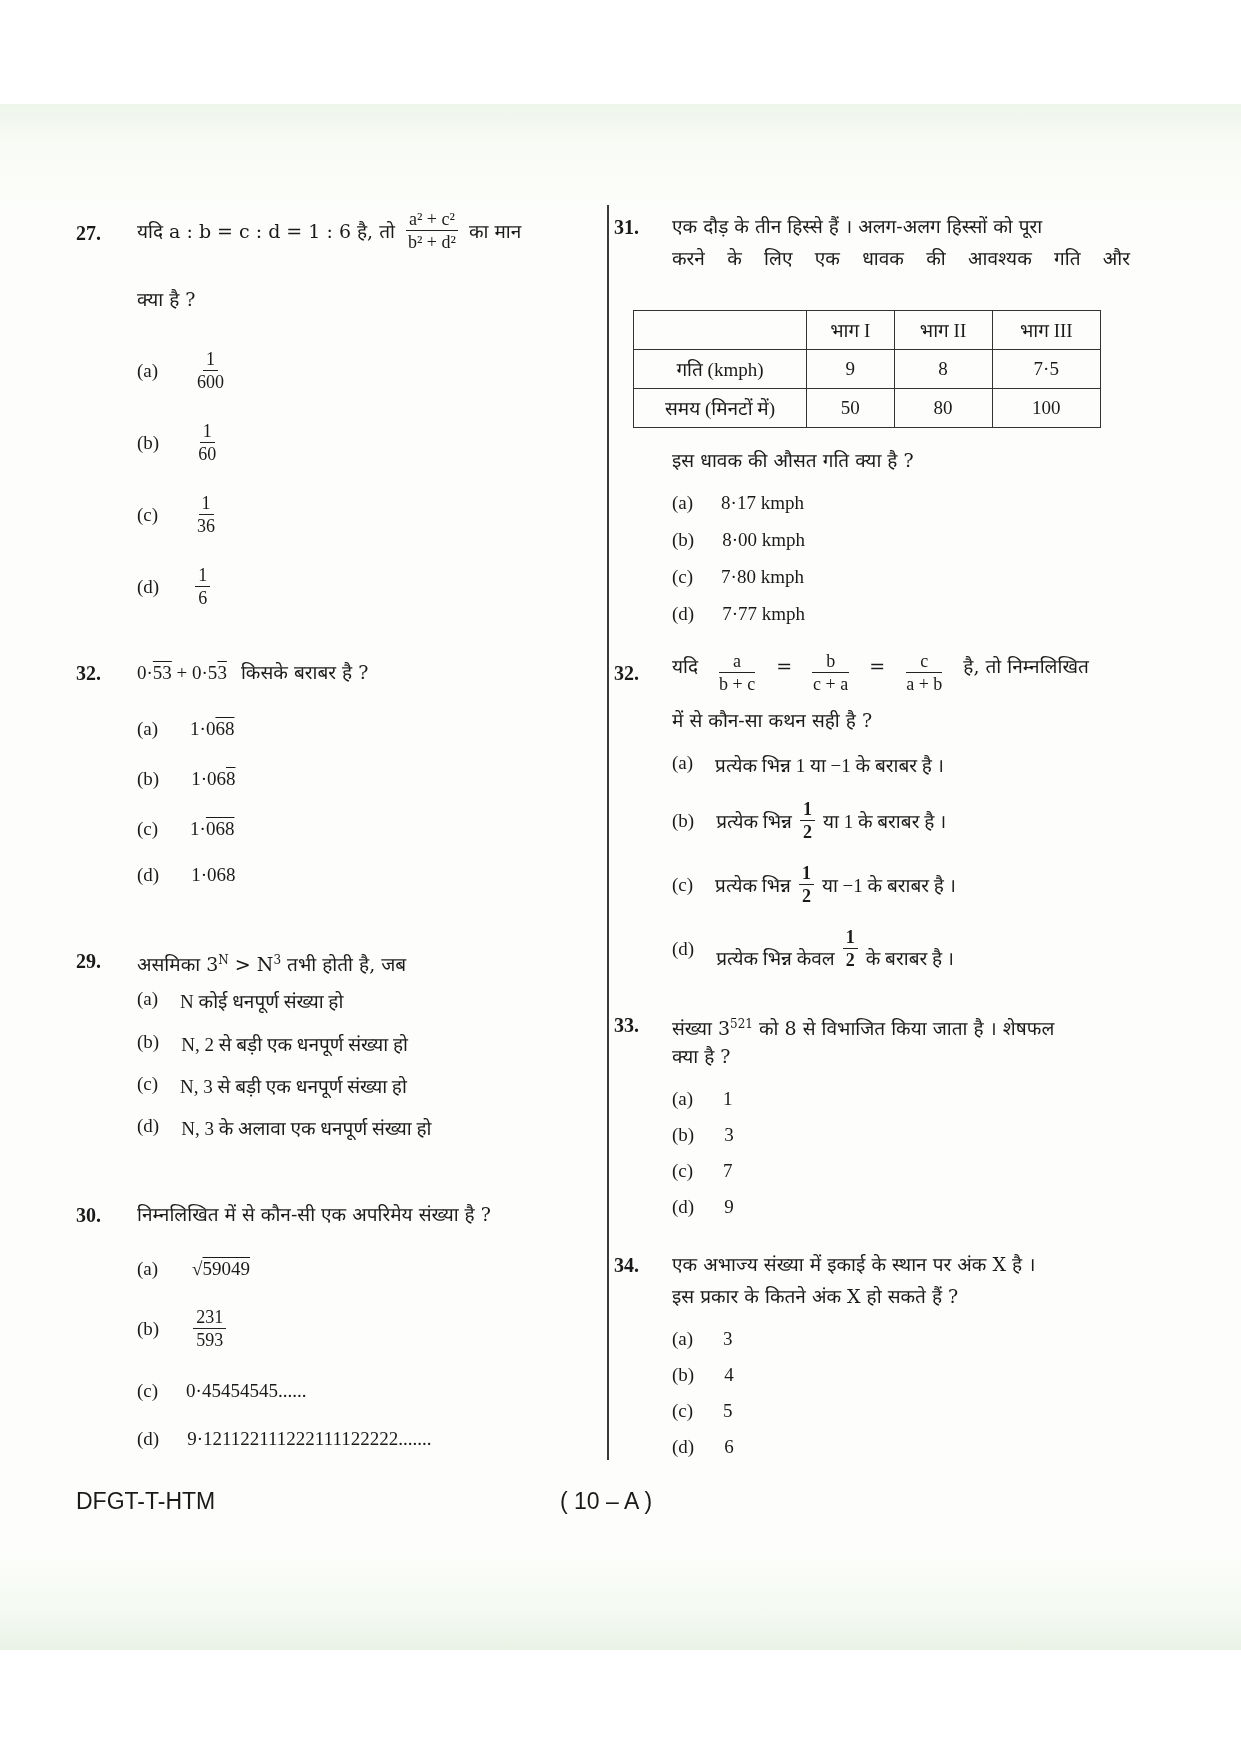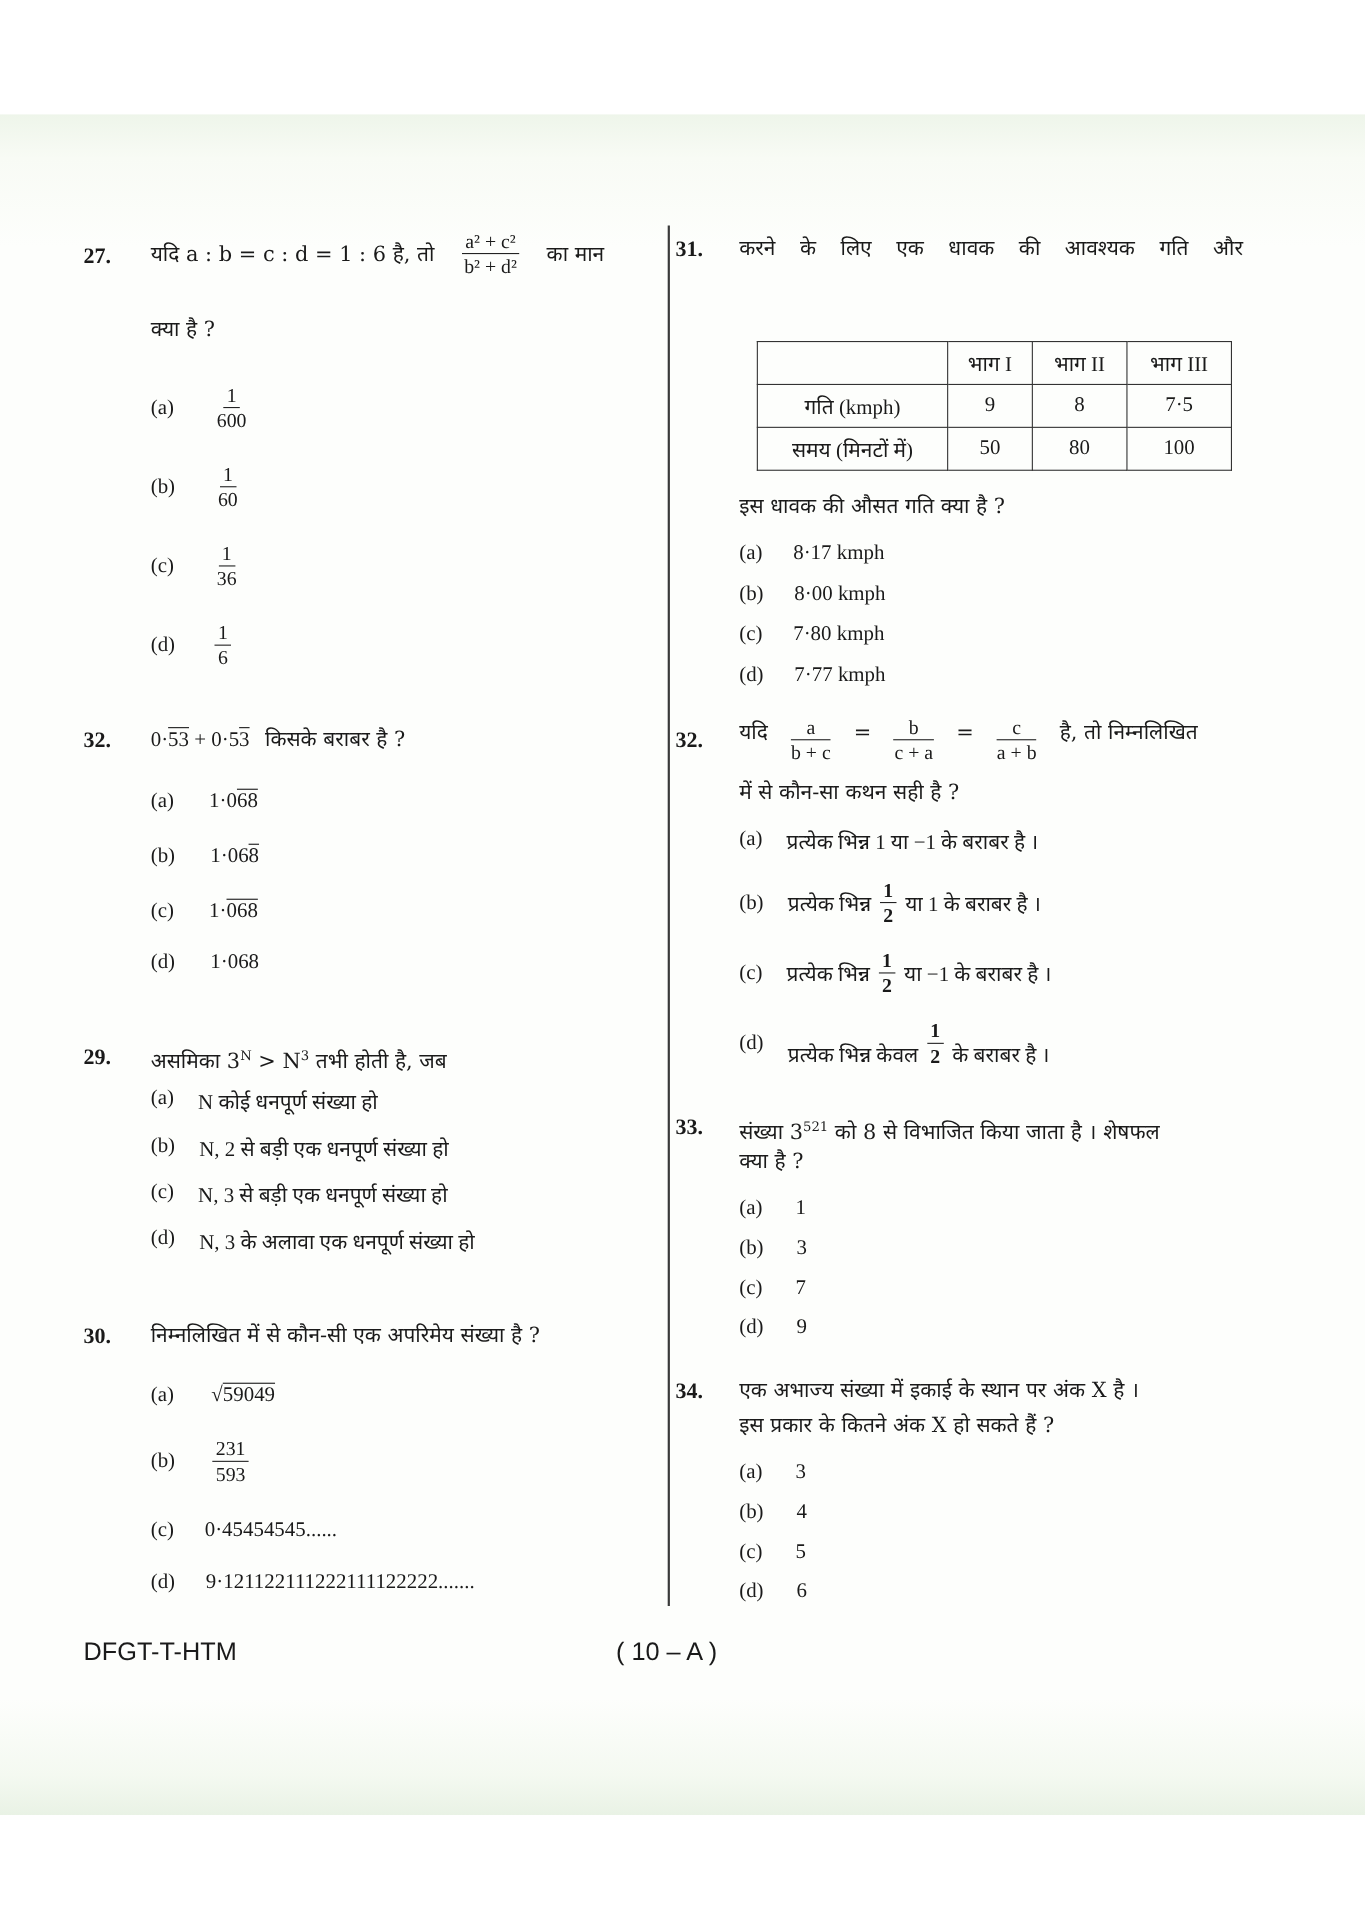--- a/index.html
+++ b/index.html
@@ -29,21 +29,21 @@
     sup { font-size: 12px; }
   </style>
 </head>
 <body>
 
 <div class="paper"></div>
 <div class="divider"></div>
 
 <div>
   <span class="abs qnum" style="left:76px;top:222px;">27.</span>
-  <div class="abs qtext" style="left:137px;top:208px;display:flex;align-items:center;gap:24px;">
+  <div class="abs qtext" style="left:137px;top:208px;display:flex;align-items:center;gap:10px;">
     <span>यदि a : b = c : d = 1 : 6 है, तो</span>
     <span class="frac">
       <span class="num">a² + c²</span>
       <span class="den">b² + d²</span>
     </span>
     <span>का मान</span>
   </div>
   <span class="abs qtext" style="left:137px;top:283px;">क्या है ?</span>
 
   <div class="abs" style="left:137px;top:348px;display:flex;align-items:center;gap:36px;">
@@ -143,23 +143,24 @@
   </div>
   <div class="abs" style="left:137px;top:1428px;display:flex;gap:28px;">
     <span class="opt-label">(d)</span>
     <span class="opt-text">9·121122111222111122222.......</span>
   </div>
 </div>
 
 <div>
   <span class="abs qnum" style="left:614px;top:216px;">31.</span>
   <div class="abs" style="left:672px;top:210px;width:458px;">
+    <div class="qtext" style="text-align:justify;">एक दौड़ के तीन हिस्से हैं । अलग-अलग हिस्सों को पूरा</div>
     <div class="qtext" style="text-align-last:justify;">करने के लिए एक धावक की आवश्यक गति और</div>
   </div>
-  <table class="speed abs" style="left:688px;top:310px;width:432px;">
+  <table class="speed abs" style="left:633px;top:310px;width:468px;">
     <tbody>
         <tr>
       <td style="width:160px;"></td>
       <td>भाग I</td>
       <td>भाग II</td>
       <td>भाग III</td>
     </tr>
     <tr>
       <td>गति (kmph)</td>
       <td>9</td>

